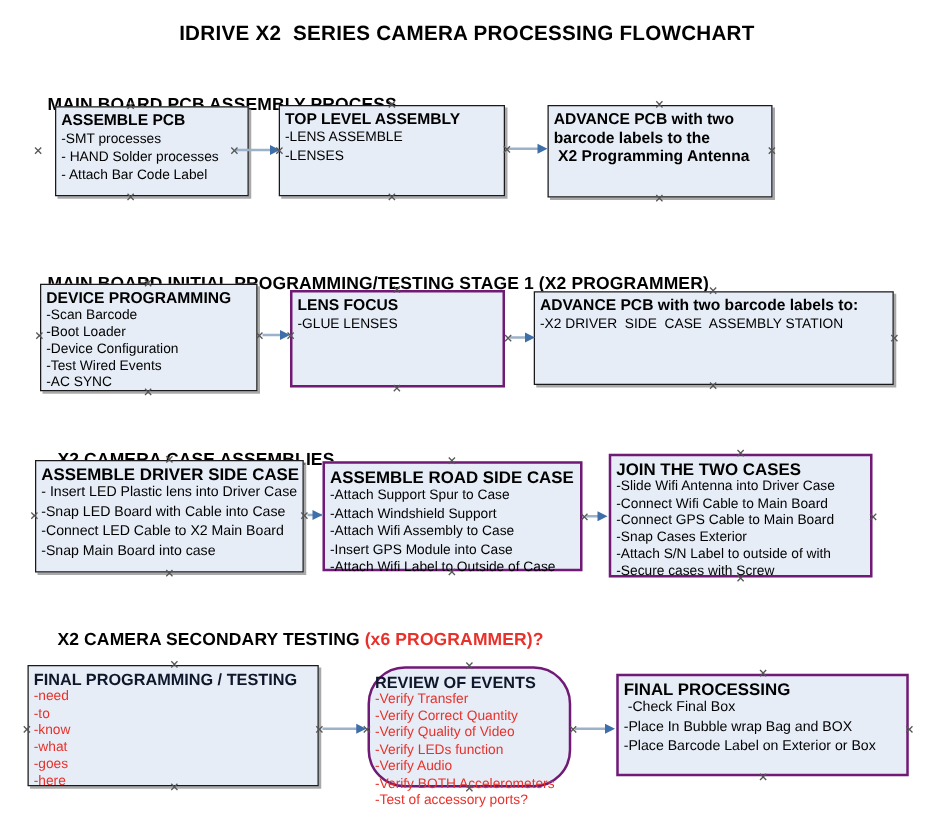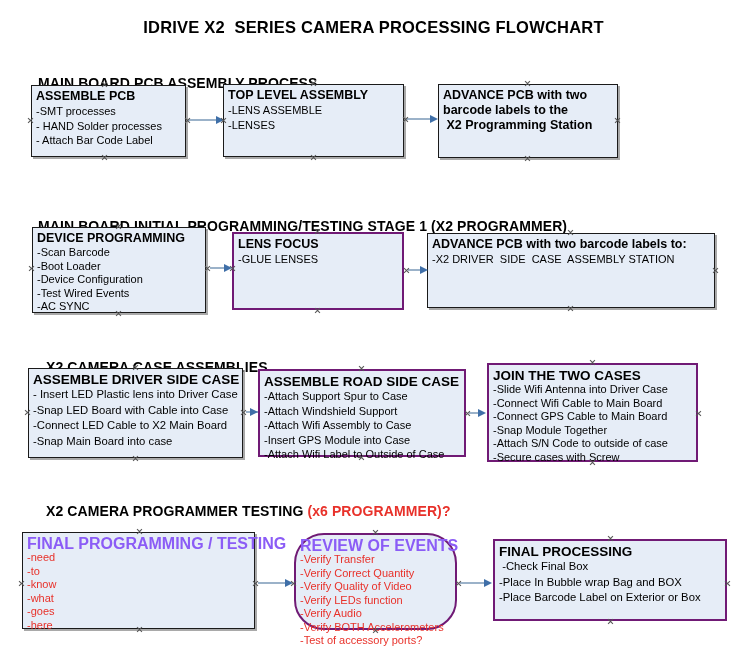--- a/index.html
+++ b/index.html
@@ -57,22 +57,22 @@
   }
   .fbox .title {
     font-size: 12.5px;
     font-weight: bold;
     color: #000000;
     line-height: 15px;
     white-space: pre;
     display: block;
   }
   .fbox .title.red {
-    color: #8b5cf6;
-    font-size: 16px;
+    color: #0f172a;
+    font-size: 13px;
   }
   .fbox .line {
     font-size: 11px;
     color: #000000;
     line-height: 14.5px;
     white-space: pre;
     display: block;
   }
   .fbox .line.red {
     color: #E8312A;
@@ -123,37 +123,37 @@
 <body>
 
 <div id="canvas">
 
   <div class="main-title">IDRIVE X2  SERIES CAMERA PROCESSING FLOWCHART</div>
 
   <div class="section-head" style="left:22px; top:59px;">
     <span>MAIN BOARD PCB ASSEMBLY PROCESS</span>
   </div>
 
-  <div class="fbox" style="left:31px; top:85px; width:155px; height:72px;">
+  <div class="fbox" style="left:44px; top:85px; width:155px; height:72px;">
     <span class="title">ASSEMBLE PCB</span>
     <span class="line">-SMT processes</span>
     <span class="line">- HAND Solder processes</span>
     <span class="line">- Attach Bar Code Label</span>
   </div>
 
   <div class="fbox" style="left:223px; top:84px; width:181px; height:73px;">
     <span class="title">TOP LEVEL ASSEMBLY</span>
     <span class="line">-LENS ASSEMBLE</span>
     <span class="line">-LENSES</span>
   </div>
 
   <div class="fbox" style="left:438px; top:84px; width:180px; height:74px;">
     <span class="title">ADVANCE PCB with two</span>
     <span class="title">barcode labels to the</span>
-    <span class="title"> X2 Programming Station</span>
+    <span class="title"> X2 Programming Antenna</span>
   </div>
 
   <div class="conn" style="left:188px; top:119px; width:30px;"></div>
   <div class="arrowhead" style="left:216px; top:116px;"></div>
   <div class="xmark" style="left:184px; top:117px;"></div>
   <div class="xmark" style="left:220px; top:117px;"></div>
   <div class="xmark" style="left:101px; top:81px;"></div>
   <div class="xmark" style="left:101px; top:154px;"></div>
   <div class="xmark" style="left:27px; top:117px;"></div>
   <div class="xmark" style="left:310px; top:80px;"></div>
@@ -225,43 +225,43 @@
     <span class="line">-Attach Wifi Assembly to Case</span>
     <span class="line">-Insert GPS Module into Case</span>
     <span class="line">-Attach Wifi Label to Outside of Case</span>
   </div>
 
   <div class="fbox gray-border" style="left:487px; top:363px; width:211px; height:99px;">
     <span class="title big">JOIN THE TWO CASES</span>
     <span class="line tight">-Slide Wifi Antenna into Driver Case</span>
     <span class="line tight">-Connect Wifi Cable to Main Board</span>
     <span class="line tight">-Connect GPS Cable to Main Board</span>
-    <span class="line tight">-Snap Module Together</span>
-    <span class="line tight">-Attach S/N Code to outside of case</span>
+    <span class="line tight">-Snap Cases Exterior</span>
+    <span class="line tight">-Attach S/N Label to outside of with</span>
     <span class="line tight">-Secure cases with Screw</span>
   </div>
 
   <div class="conn" style="left:246px; top:411px; width:12px;"></div>
   <div class="arrowhead" style="left:250px; top:408px;"></div>
   <div class="xmark" style="left:240px; top:409px;"></div>
   <div class="xmark" style="left:132px; top:364px;"></div>
   <div class="xmark" style="left:132px; top:455px;"></div>
   <div class="xmark" style="left:24px; top:409px;"></div>
   <div class="xmark" style="left:358px; top:365px;"></div>
   <div class="xmark" style="left:358px; top:454px;"></div>
 
   <div class="conn" style="left:469px; top:412px; width:12px;"></div>
   <div class="arrowhead" style="left:478px; top:409px;"></div>
   <div class="xmark" style="left:464px; top:410px;"></div>
   <div class="xmark" style="left:589px; top:359px;"></div>
   <div class="xmark" style="left:589px; top:459px;"></div>
   <div class="xmark" style="left:695px; top:410px;"></div>
 
   <div class="section-head" style="left:30px; top:487px;">
-    <span>X2 CAMERA PROGRAMMER TESTING </span><span class="accent">(x6 PROGRAMMER)?</span>
+    <span>X2 CAMERA SECONDARY TESTING </span><span class="accent">(x6 PROGRAMMER)?</span>
   </div>
 
   <div class="fbox" style="left:22px; top:532px; width:233px; height:97px;">
     <span class="title red">FINAL PROGRAMMING / TESTING</span>
     <span class="line red tight">-need</span>
     <span class="line red tight">-to</span>
     <span class="line red tight">-know</span>
     <span class="line red tight">-what</span>
     <span class="line red tight">-goes</span>
     <span class="line red tight">-here</span>

